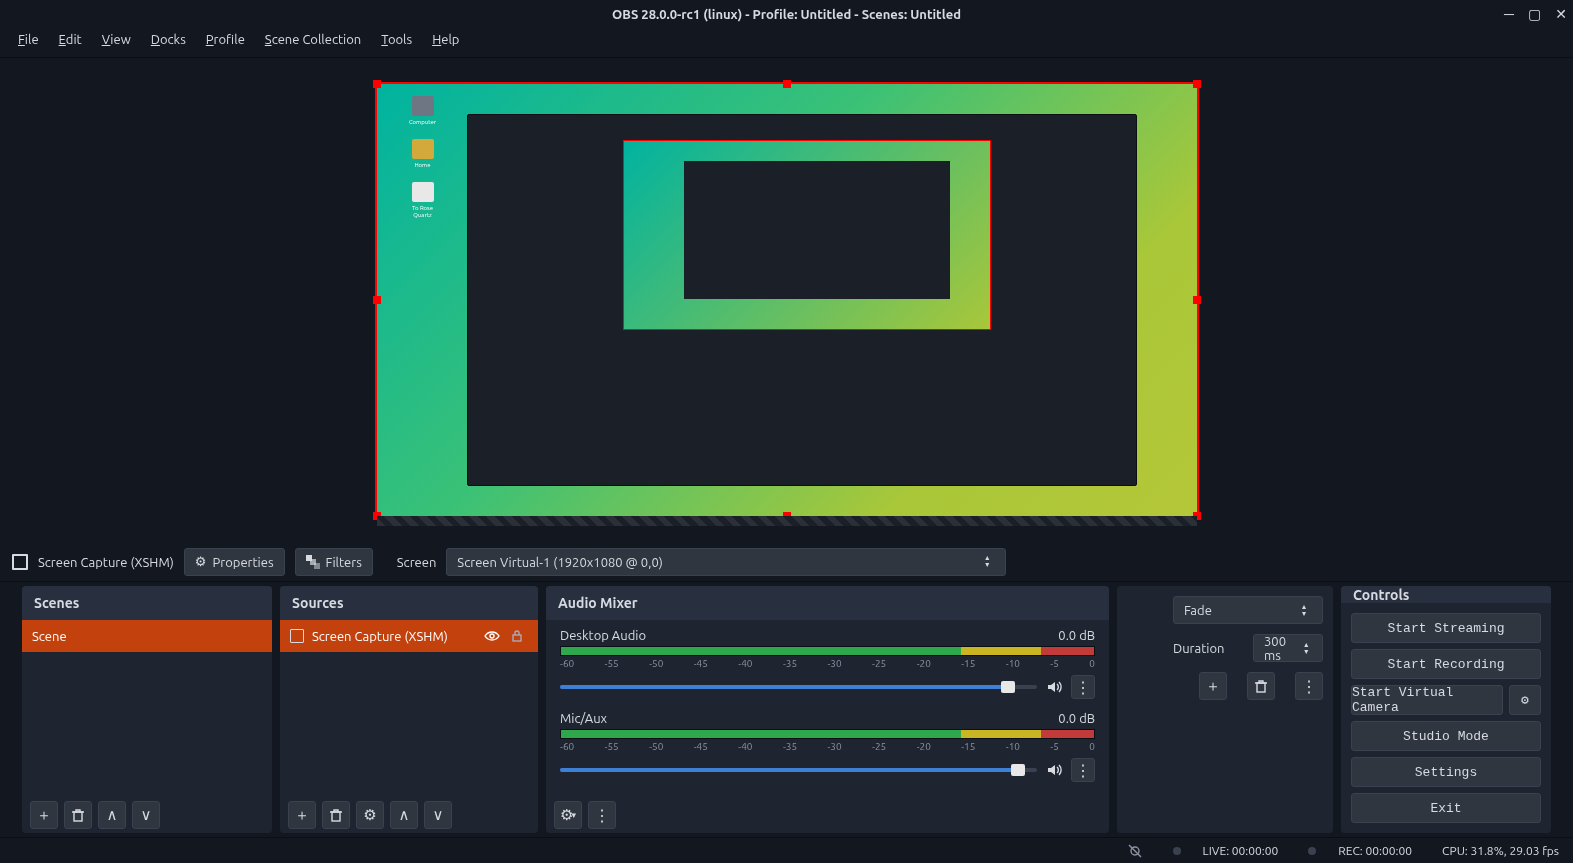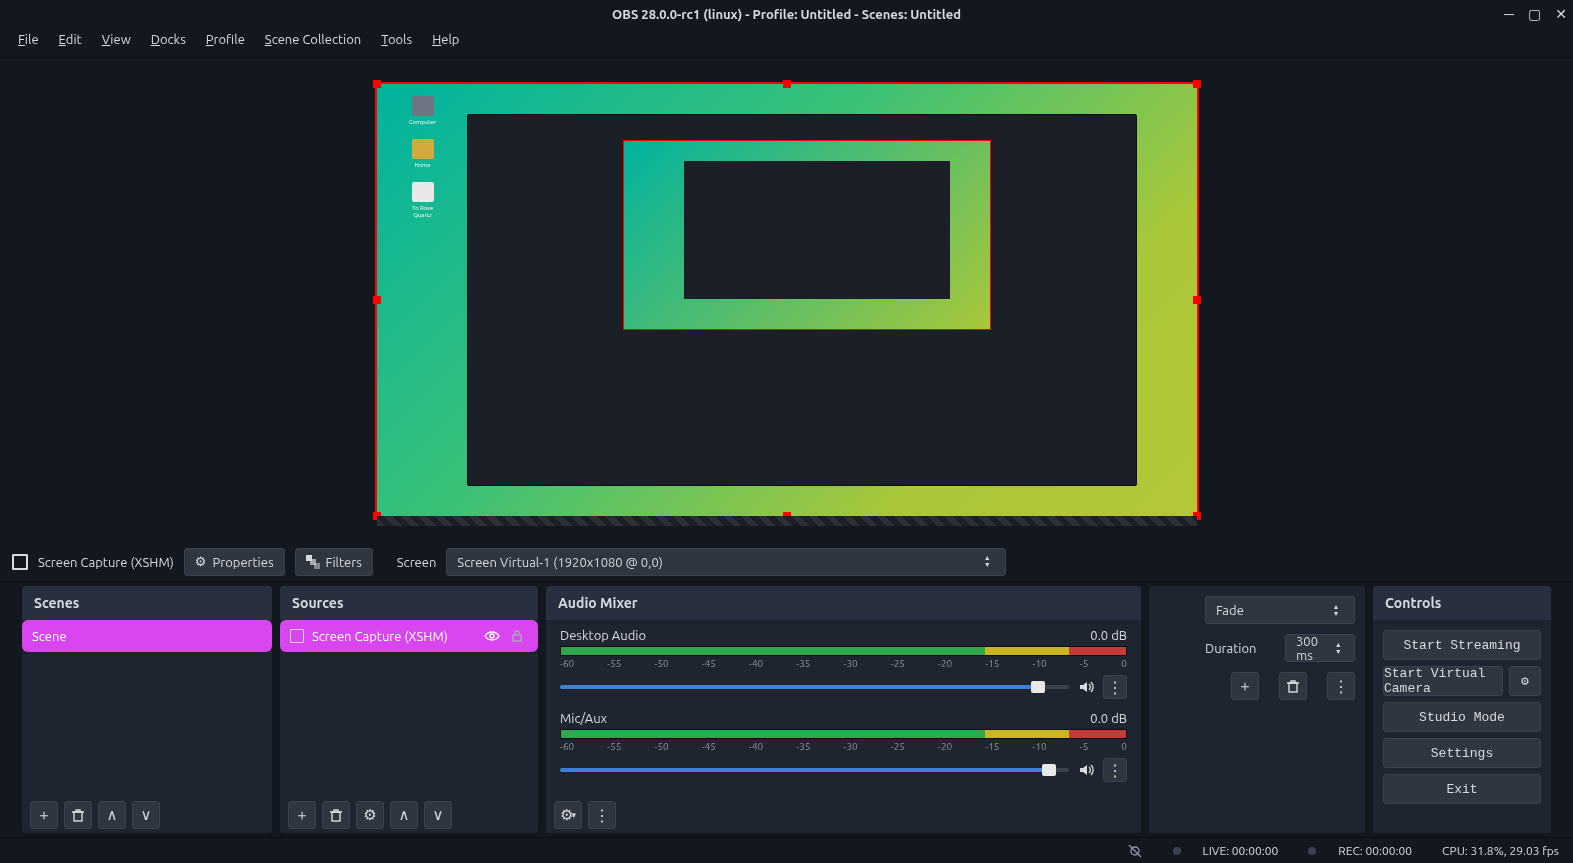--- a/index.html
+++ b/index.html
@@ -79,36 +79,36 @@
 .spinner { width:16px; display:flex; flex-direction:column; gap:1px; justify-content:center;}
 .spinner div{height:6px;font-size:8px;line-height:6px;text-align:center;cursor:pointer;}
 
 .docks {
   height: 255px; display:flex; gap:8px; padding:4px 22px; background:#131820;
 }
 .dock {
   background:#1f2530; border-radius:4px; display:flex; flex-direction:column; overflow:hidden;
 }
 .dock-scenes{width:250px}.dock-sources{width:258px}.dock-mixer{flex:1}
-.dock-trans{width:216px}.dock-controls{width:178px}
+.dock-trans{width:216px}.dock-controls{width:210px}
 .dock-header {
   height:34px; background:#283040; display:flex; align-items:center; padding:0 12px;
   font-weight:600; font-size:14px;
 }
 .dock-body { flex:1; position:relative; overflow:hidden; }
 .dock-footer { height:36px; display:flex; align-items:center; gap:6px; padding:0 8px; }
 .icon-btn {
   width:28px; height:28px; background:#2f3640; border:1px solid #3a424f; border-radius:3px;
   display:flex; align-items:center; justify-content:center; cursor:pointer; color:#d7dae0;
   font-size:15px;
 }
 .list-item {
   height:32px; display:flex; align-items:center; padding:0 10px; gap:8px;
 }
-.list-item.selected { background:#d946ef; color:#fff;border-radius:6px; }
+.list-item.selected { background:#c2410c; color:#fff; }
 .src-eye, .src-lock { width:18px; text-align:center; }
 .src-lock { color:#8b93a2; }
 
 .mixer-track { padding:8px 14px 4px; }
 .mixer-head { display:flex; justify-content:space-between; font-size:13px; margin-bottom:4px;}
 .meter {
   height:10px; position:relative; border:1px solid #0b0e13; background:#0f1318;
   background-image: linear-gradient(to right, #2fa74c 0%, #2fa74c 75%, #c9b622 75%, #c9b622 90%, #c23a3a 90%);
 }
 .scale { display:flex; justify-content:space-between; font-size:10px; color:#8b93a2; margin-top:2px;}
@@ -392,20 +392,21 @@
             <span class="vdots">⋮</span>
           </div>
       </div>
     </div>
   </div>
 
   <div class="dock dock-controls">
     <div class="dock-header">Controls</div>
     <div class="ctl-body">
       <div class="ctl-btn">Start Streaming</div>
+      <div class="ctl-btn">Start Recording</div>
       <div class="ctl-row">
         <div class="ctl-btn">Start Virtual Camera</div>
         <div class="ctl-btn" style="width:32px">⚙</div>
       </div>
       <div class="ctl-btn">Studio Mode</div>
       <div class="ctl-btn">Settings</div>
       <div class="ctl-btn">Exit</div>
     </div>
   </div>
 

